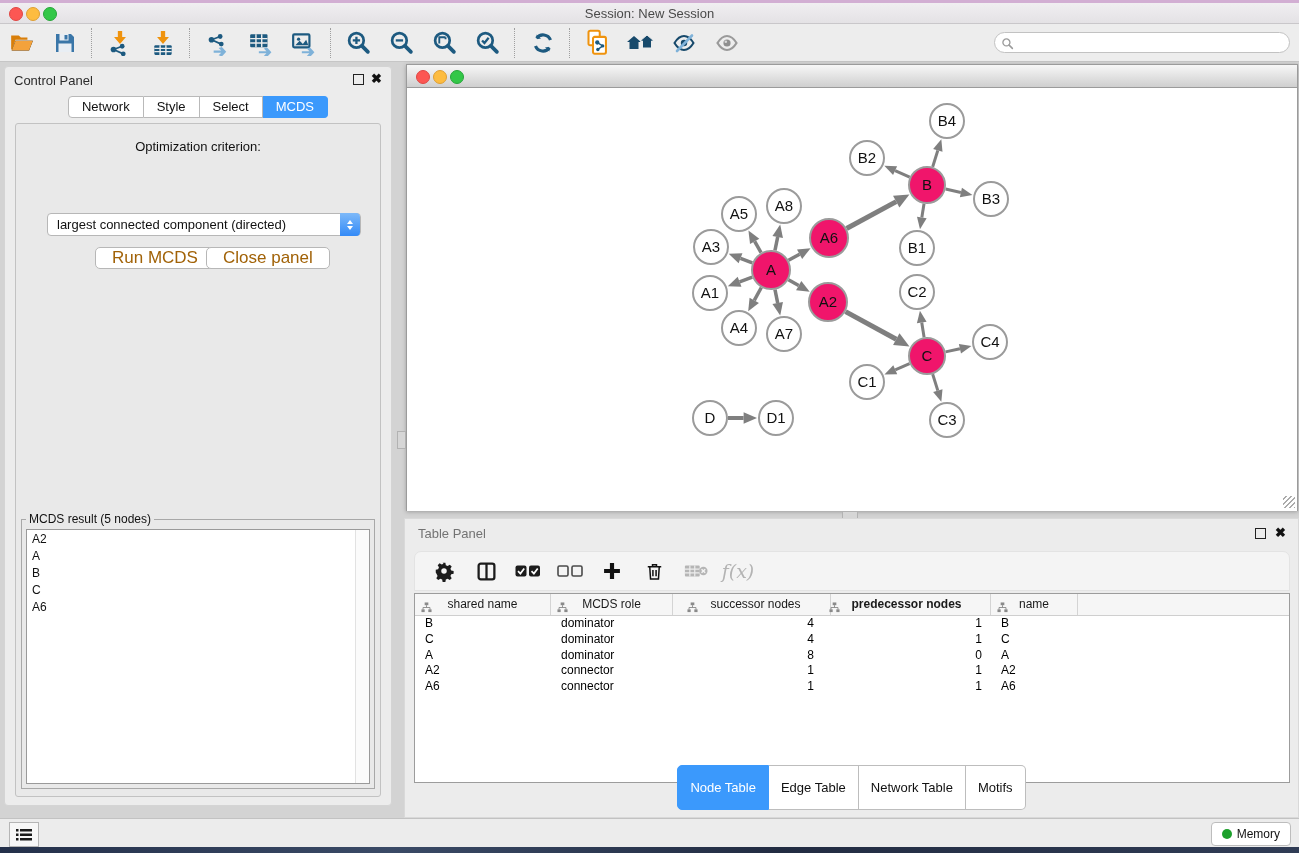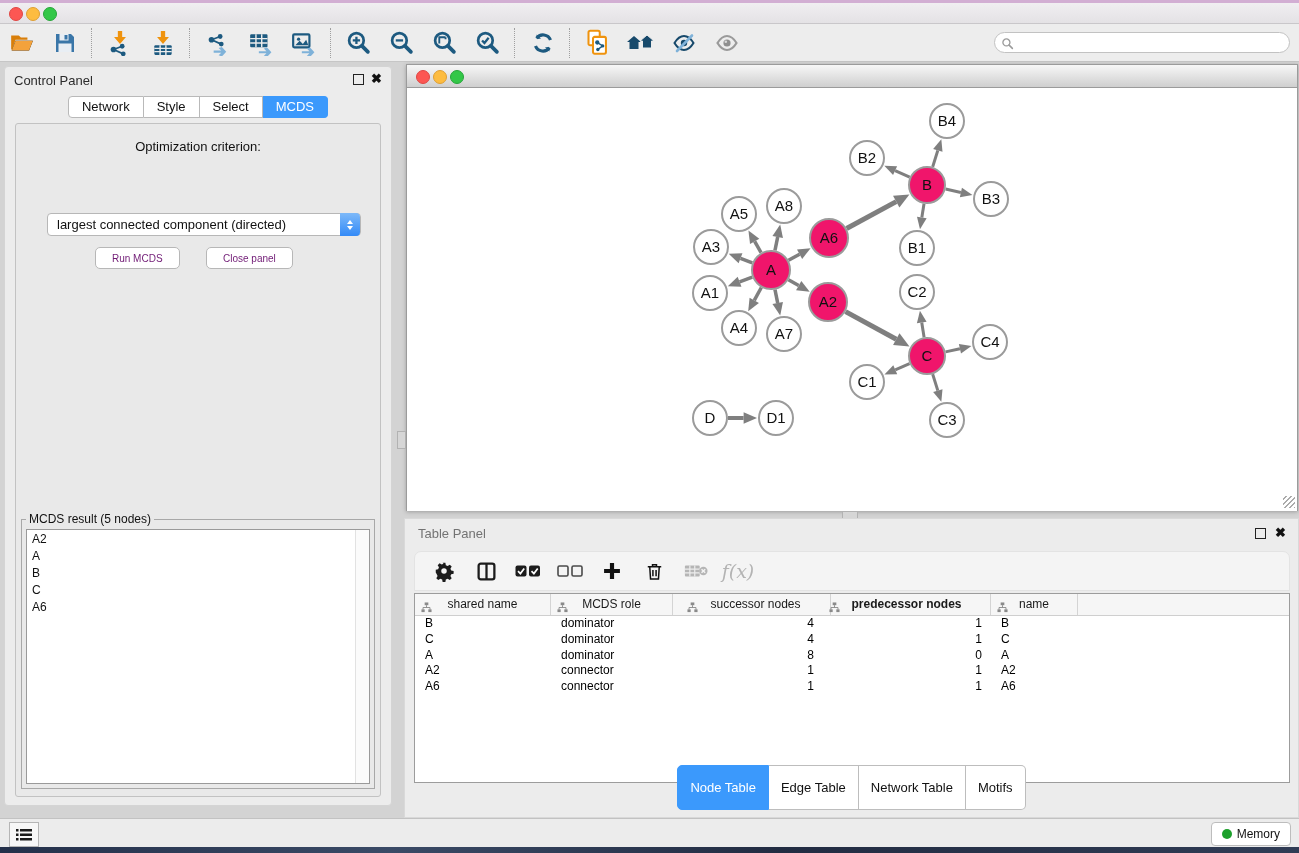--- a/index.html
+++ b/index.html
@@ -37,21 +37,21 @@
   .cp-tab:first-child{border-left:1px solid #b9b9b9;border-radius:4px 0 0 4px;}
   .cp-tab:last-child{border-radius:0 4px 4px 0;}
   .cp-tab.sel{background:#3b99fc;border-color:#3b99fc;color:#fff;}
   #cp-content{position:absolute;left:10px;right:10px;top:56px;bottom:8px;background:#e9e9e9;border:1px solid #c2c2c2;border-radius:3px;}
   #opt-label{position:absolute;left:0;right:0;top:15px;text-align:center;font-size:13px;color:#111;}
   #criterion-select{position:absolute;left:31px;top:89px;width:314px;height:23px;background:#fff;border:1px solid #b7b7b7;border-radius:4px;box-sizing:border-box;font-size:13px;color:#111;line-height:21px;padding-left:9px;}
   #criterion-stepper{position:absolute;right:0;top:-1px;width:20px;height:23px;border-radius:0 4px 4px 0;background:linear-gradient(#7db9f9,#338af7);display:flex;flex-direction:column;align-items:center;justify-content:center;gap:2px;}
   .chev{width:0;height:0;border-left:3.5px solid transparent;border-right:3.5px solid transparent;}
   .chev.up{border-bottom:4.5px solid #fff;}
   .chev.dn{border-top:4.5px solid #fff;}
-  .cp-btn{position:absolute;top:123px;height:22px;background:#fff;border:1px solid #b7b7b7;border-radius:5px;font-size:10px;color:#701a75;font-family:"Liberation Sans",sans-serif;padding:0 16px;}
+  .cp-btn{position:absolute;top:123px;height:22px;background:#fff;border:1px solid #b7b7b7;border-radius:5px;font-size:17px;color:#a16207;font-family:"Liberation Sans",sans-serif;padding:0 16px;}
   #run-btn{left:79px;} #closepanel-btn{left:190px;}
   #mcds-fieldset{position:absolute;left:5px;right:5px;top:388px;bottom:7px;border:1px solid #a8a8a8;margin:0;padding:0;}
   #mcds-legend{font-size:12px;color:#111;margin-left:4px;padding:0 3px;}
   #mcds-list{position:absolute;left:4px;right:4px;top:3px;bottom:4px;background:#fff;border:1px solid #9a9a9a;overflow:hidden;}
   .mcds-item{font-size:12px;color:#111;padding:1.5px 0 1.5px 5px;}
   #mcds-scroll{position:absolute;right:0;top:0;bottom:0;width:13px;background:#fbfbfb;border-left:1px solid #e2e2e2;}
 
   
   #net-window{position:absolute;left:406px;top:64px;width:892px;height:447px;background:#fff;border:1px solid #9b9b9b;box-sizing:border-box;box-shadow:0 1px 4px rgba(0,0,0,0.25);}
   #net-titlebar{position:relative;height:22px;background:linear-gradient(#f7f7f7,#cfcfcf);border-bottom:1px solid #9b9b9b;}
@@ -95,20 +95,21 @@
 </head>
 <body>
 <div id="app">
 
   <div id="desktop-top"></div>
 
   <div id="titlebar">
     <span class="tl t-red"></span>
     <span class="tl t-yel"></span>
     <span class="tl t-grn"></span>
+    <div class="ttl">Session: New Session</div>
   </div>
 
   <div id="toolbar">
 
     <div class="tb-group">
         <div class="tbtn">
           <svg width="26" height="26" viewBox="0 0 24 24">
             <path d="M2 5h7l2 2h6v2H6l-3 9H2z" fill="#d97f0a"></path>
             <path d="M6 10h16l-3.5 9H2.5z" fill="#f5a métiers23c"></path>
             <path d="M6 10h16l-3.5 9H2.5z" fill="#f3a23c"></path>

